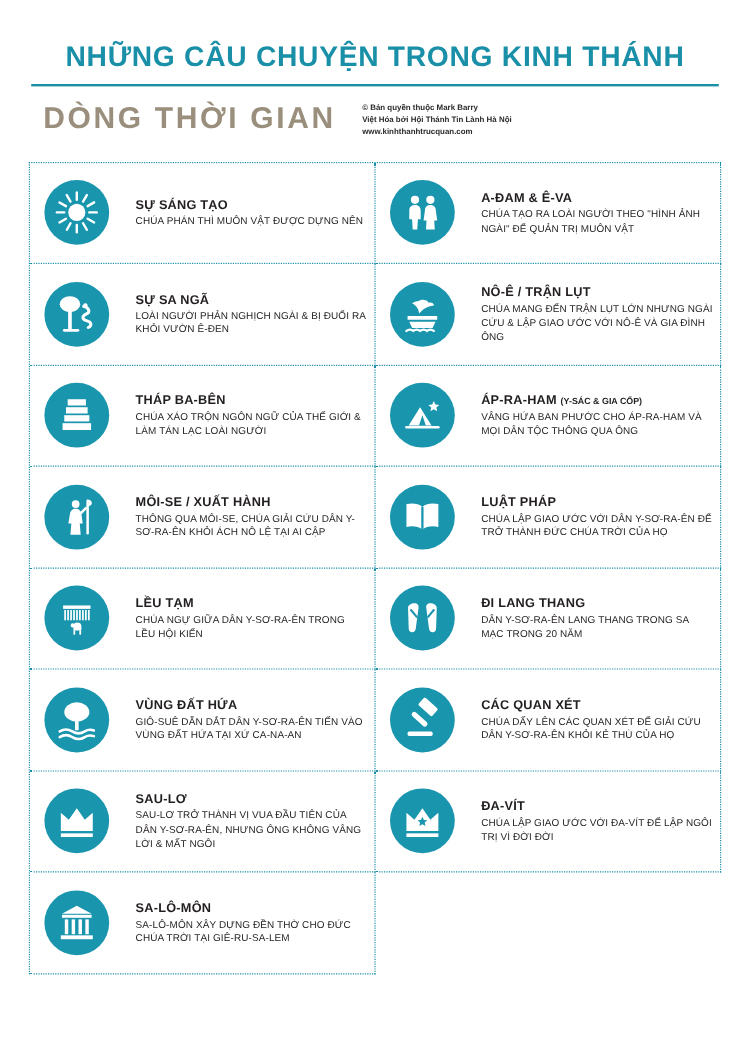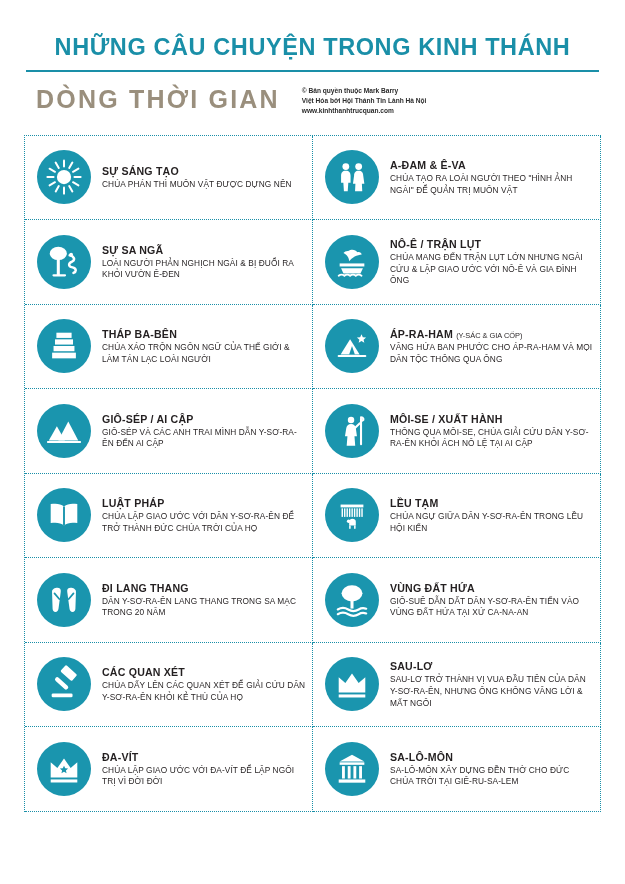--- a/index.html
+++ b/index.html
@@ -70,20 +70,21 @@
     border-top: 1.6px dotted #1a8fa8;
     border-left: 1.6px dotted #1a8fa8;
   }
   .cell {
     border-right: 1.6px dotted #1a8fa8;
     border-bottom: 1.6px dotted #1a8fa8;
     height: 84.5px;
     display: flex;
     align-items: center;
     padding: 6px 6px 6px 12px;
+    gap: 11px;
   }
   .icon-wrap {
     width: 54px;
     height: 54px;
     flex: 0 0 54px;
     border-radius: 50%;
     background: #1a95ae;
     display: flex;
     align-items: center;
     justify-content: center;
@@ -94,21 +95,21 @@
   .cell-title {
     font-size: 10.6px;
     font-weight: bold;
     letter-spacing: 0.2px;
     color: #231f20;
     margin-bottom: 2px;
     line-height: 1.15;
   }
   .cell-title .paren {
     font-size: 7.4px;
-    font-weight: normal;
+    font-weight: bold;
     letter-spacing: 0;
   }
   .cell-desc {
     font-size: 8.3px;
     line-height: 1.42;
     color: #231f20;
     letter-spacing: 0.1px;
   }
 </style>
 </head>
@@ -219,33 +220,20 @@
           </svg>
         </div>
         <div class="txt">
           <div class="cell-title"><span>ÁP-RA-HAM</span> <span class="paren">(Y-SÁC &amp; GIA CỐP)</span></div>
           <div class="cell-desc">VÂNG HỨA BAN PHƯỚC CHO ÁP-RA-HAM VÀ MỌI DÂN TỘC THÔNG QUA ÔNG</div>
         </div>
       </div>
       <div class="cell">
         <div class="icon-wrap">
           <svg width="38" height="38" viewBox="0 0 40 40">
-            <path d="M14 30L24.5 10 35 30z" fill="#ffffff"></path>
-            <path d="M4 30l8.5-15L21 30z" fill="#ffffff"></path>
-            <path d="M3 31.5h34" stroke="#ffffff" stroke-width="2" stroke-linecap="round"></path>
-          </svg>
-        </div>
-        <div class="txt">
-          <div class="cell-title"><span>GIÔ-SÉP / AI CẬP</span></div>
-          <div class="cell-desc">GIÔ-SÉP VÀ CÁC ANH TRAI MÌNH DẪN Y-SƠ-RA-ÊN ĐẾN AI CẬP</div>
-        </div>
-      </div>
-      <div class="cell">
-        <div class="icon-wrap">
-          <svg width="38" height="38" viewBox="0 0 40 40">
             <circle cx="19" cy="8.5" r="3.4" fill="#ffffff"></circle>
             <path d="M19 12.5c-3 0-4.6 1.8-5 4.4l-1.4 8.6h2.6l-.8 10h9l-.8-10h2.6L24 16.9c-.4-2.6-2-4.4-5-4.4z" fill="#ffffff"></path>
             <path d="M29.5 5.5c2.5 0 3.5 2.5 1.5 3.5" fill="none" stroke="#ffffff" stroke-width="2.2" stroke-linecap="round"></path>
             <line x1="29.5" y1="7" x2="29.5" y2="34" stroke="#ffffff" stroke-width="2.2" stroke-linecap="round"></line>
             <path d="M22 18l6-6" stroke="#ffffff" stroke-width="2.2" stroke-linecap="round"></path>
           </svg>
         </div>
         <div class="txt">
           <div class="cell-title"><span>MÔI-SE / XUẤT HÀNH</span></div>
           <div class="cell-desc">THÔNG QUA MÔI-SE, CHÚA GIẢI CỨU DÂN Y-SƠ-RA-ÊN KHỎI ÁCH NÔ LỆ TẠI AI CẬP</div>

